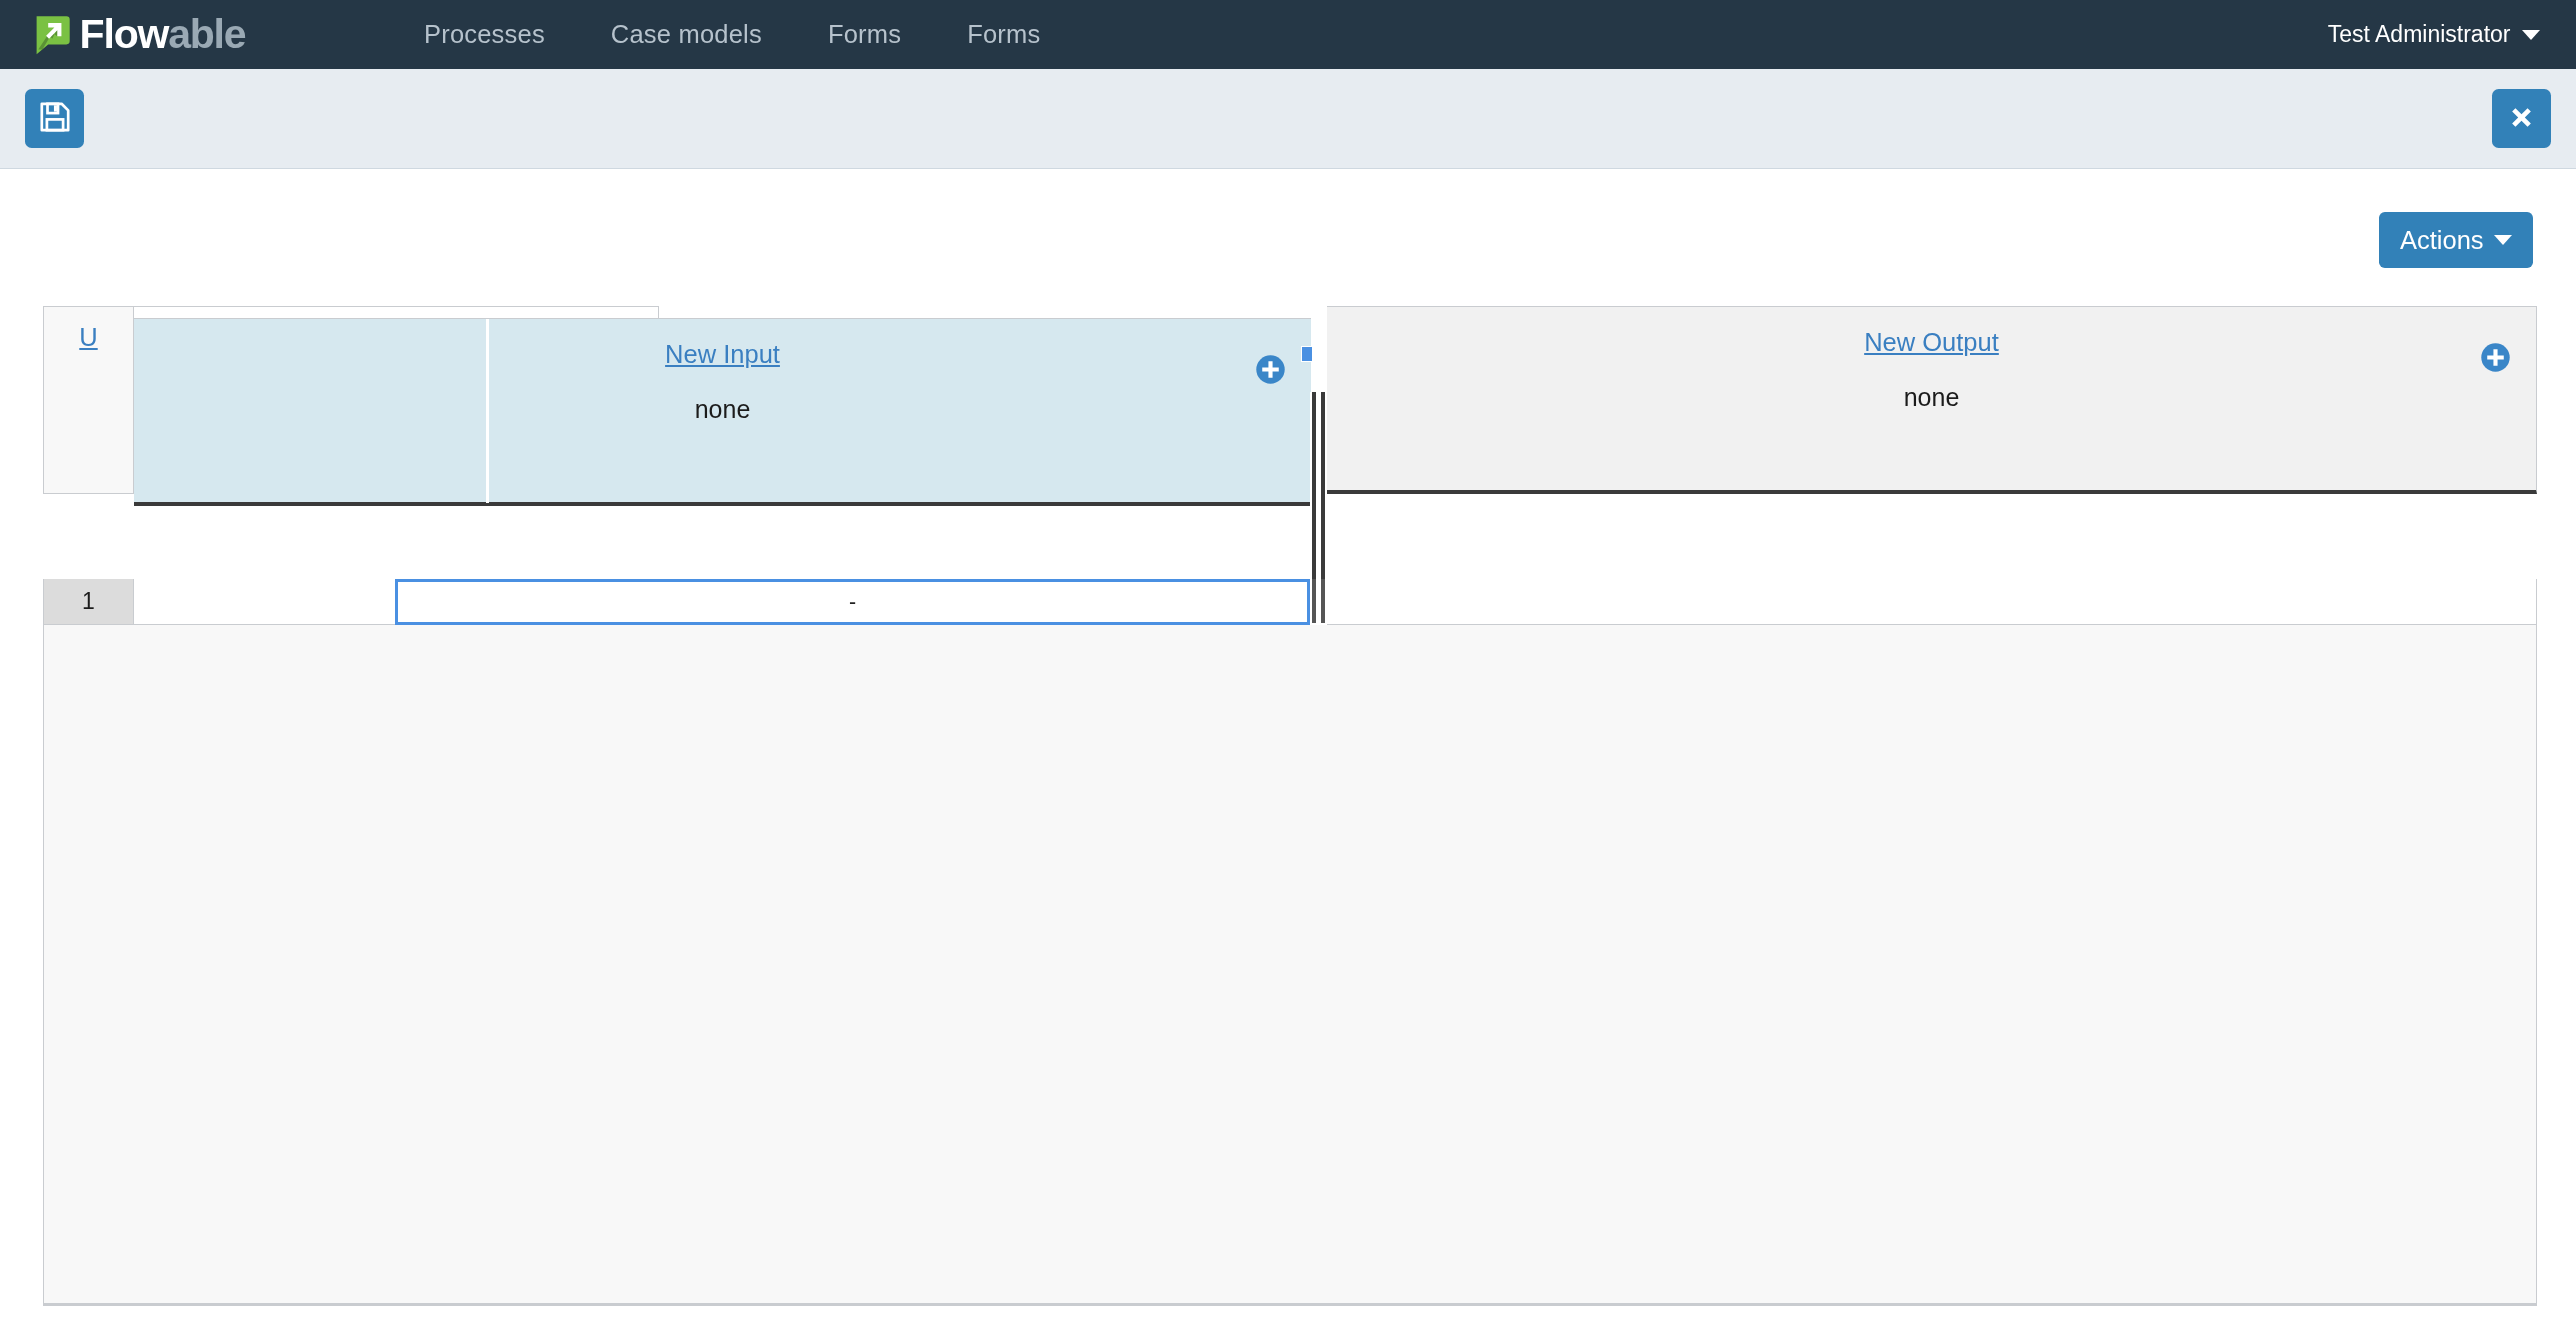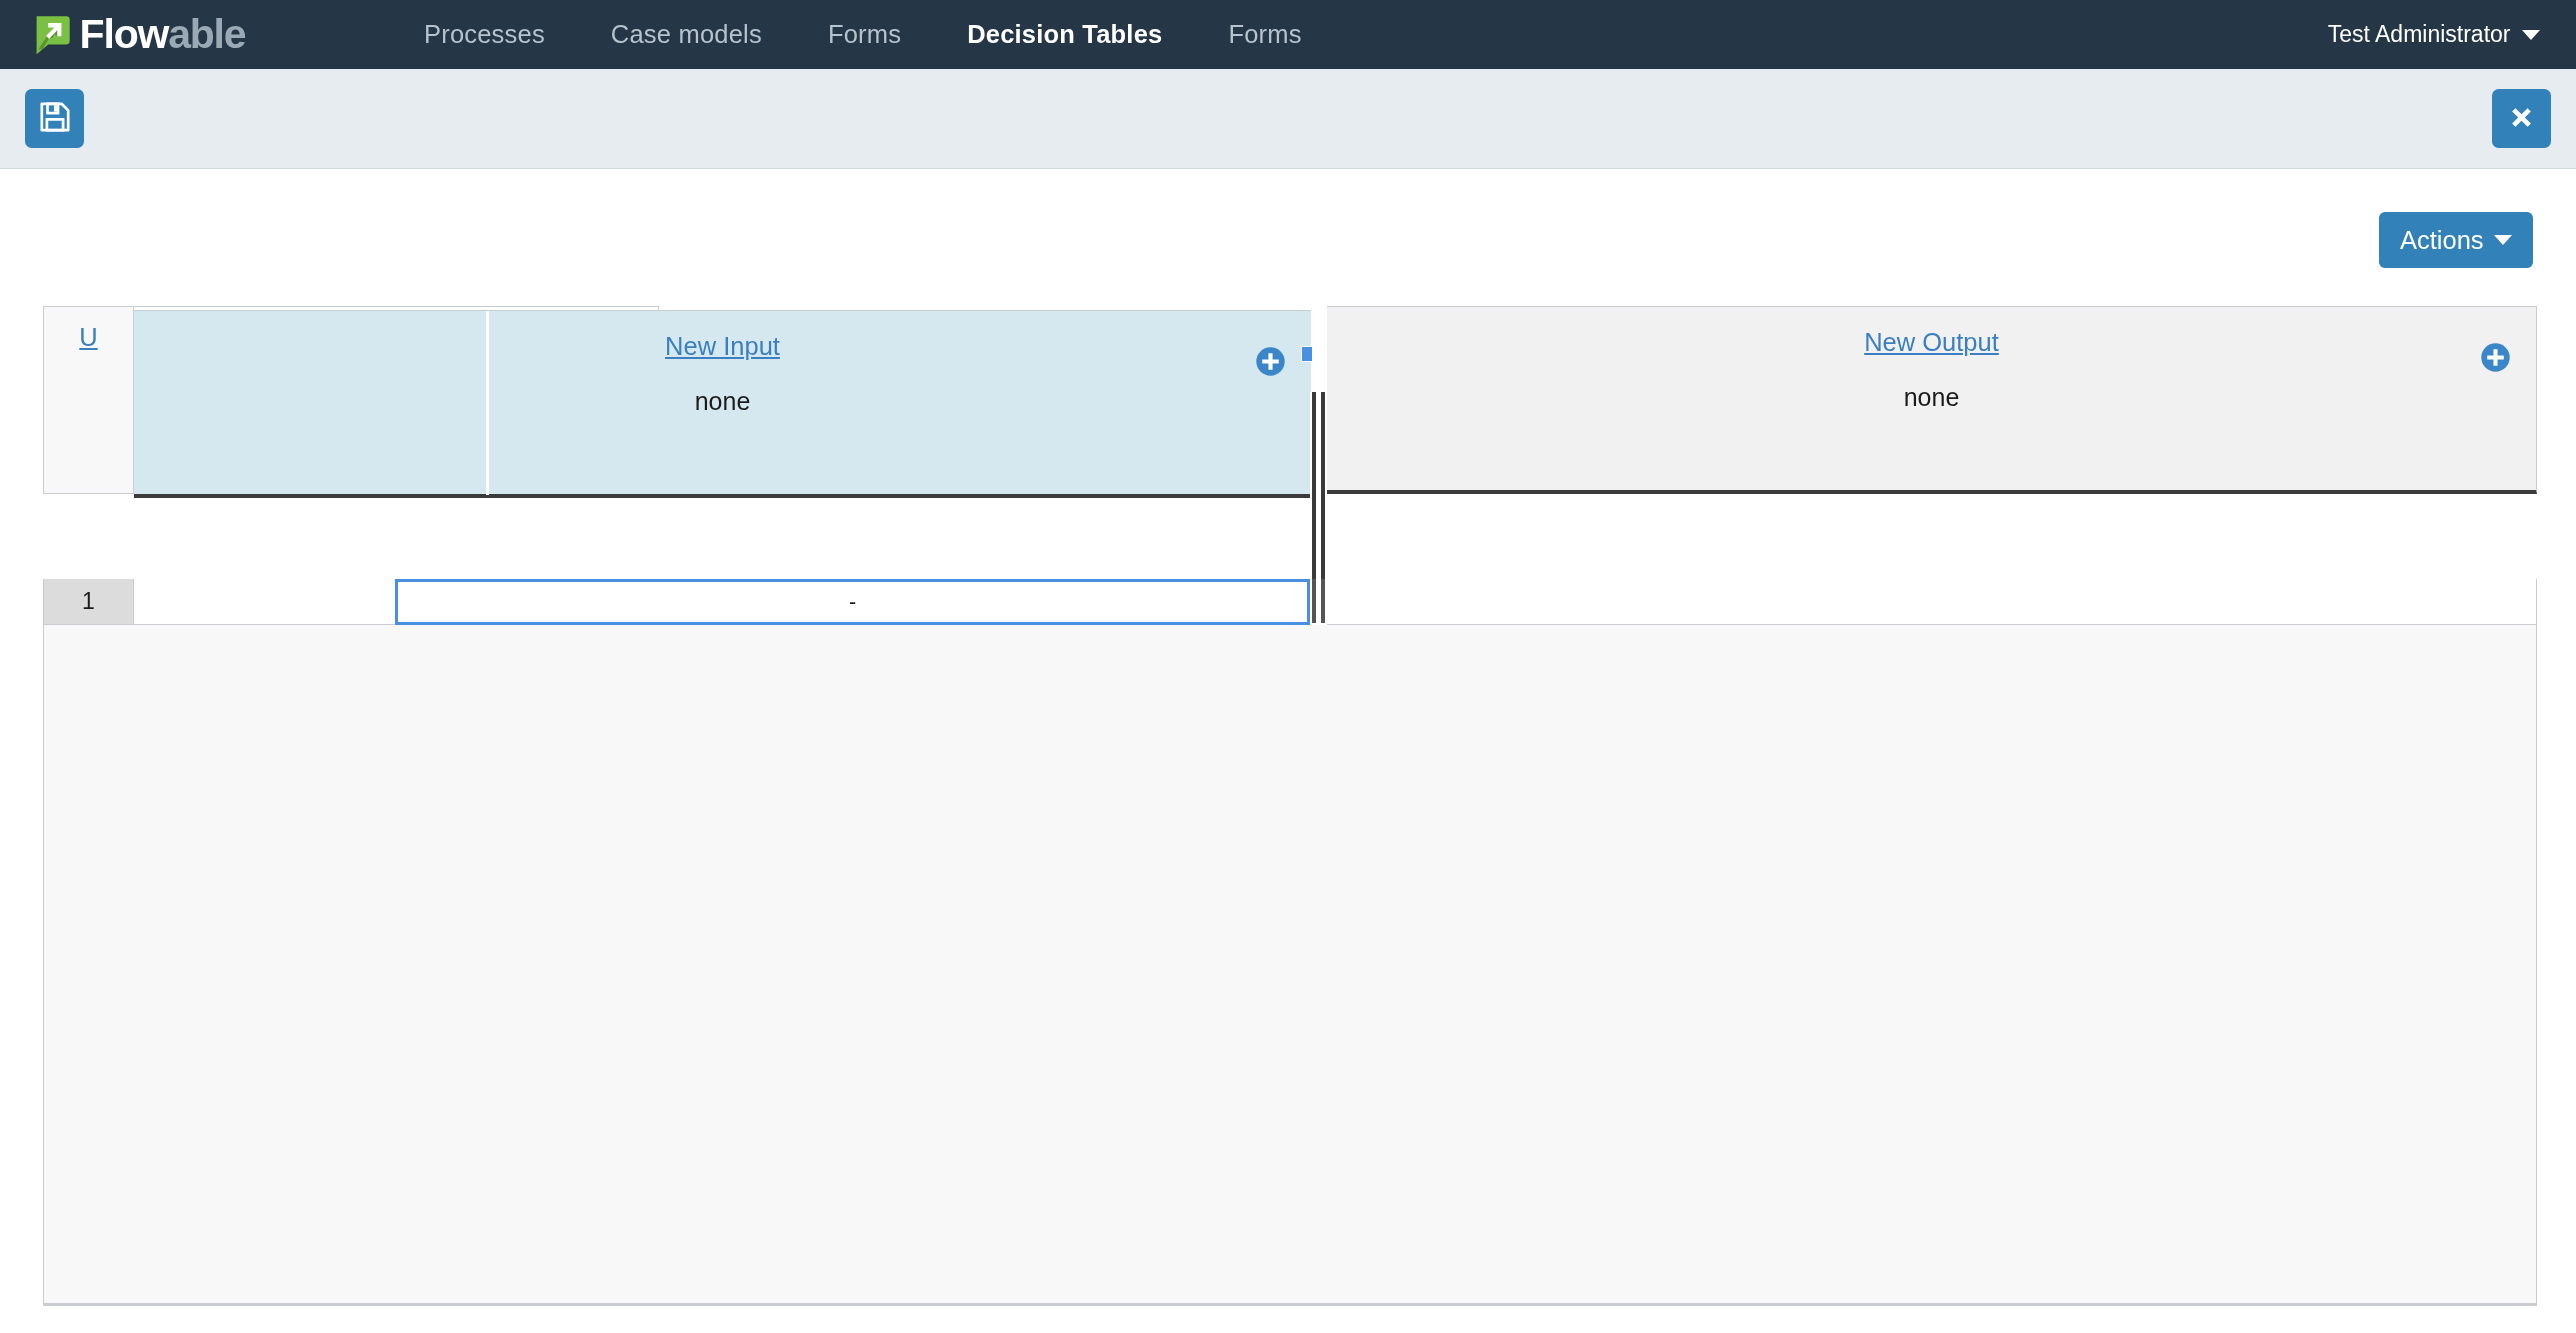--- a/index.html
+++ b/index.html
@@ -137,21 +137,21 @@
     display: flex; justify-content: center;
     padding-top: 18px;
   }
   #hitpolicy-link {
     font-size: 25.5px; color: #3a7fc1;
     text-decoration: underline; cursor: pointer;
     line-height: 1;
   }
 
   #input-header {
-    position: absolute; left: 91px; top: 4px;
+    position: absolute; left: 91px; top: 12px;
     width: 1177px; height: 188px;
     background: #d6e8ef;
     border-top: 1.6px solid #c9ccd0;
     border-bottom: 4.1px solid #3a3a3a;
   }
   #input-subdivider {
     position: absolute; left: 352px; top: 0;
     width: 2.5px; height: 184px;
     background: #ffffff;
   }
@@ -285,24 +285,20 @@
   <nav id="main-nav">
     <div class="nav-item">
       <span>Processes</span>
     </div>
     <div class="nav-item">
       <span>Case models</span>
     </div>
     <div class="nav-item">
       <span>Forms</span>
     </div>
-    <div class="nav-item active">
-      <span>Decision Tables</span>
-      <span class="nav-caret"></span>
-    </div>
     <div class="nav-item">
       <span>Forms</span>
     </div>
   </nav>
 
   <div id="user-menu">
     <span>Test Administrator</span>
     <span class="caret-down"></span>
   </div>
 </div>

